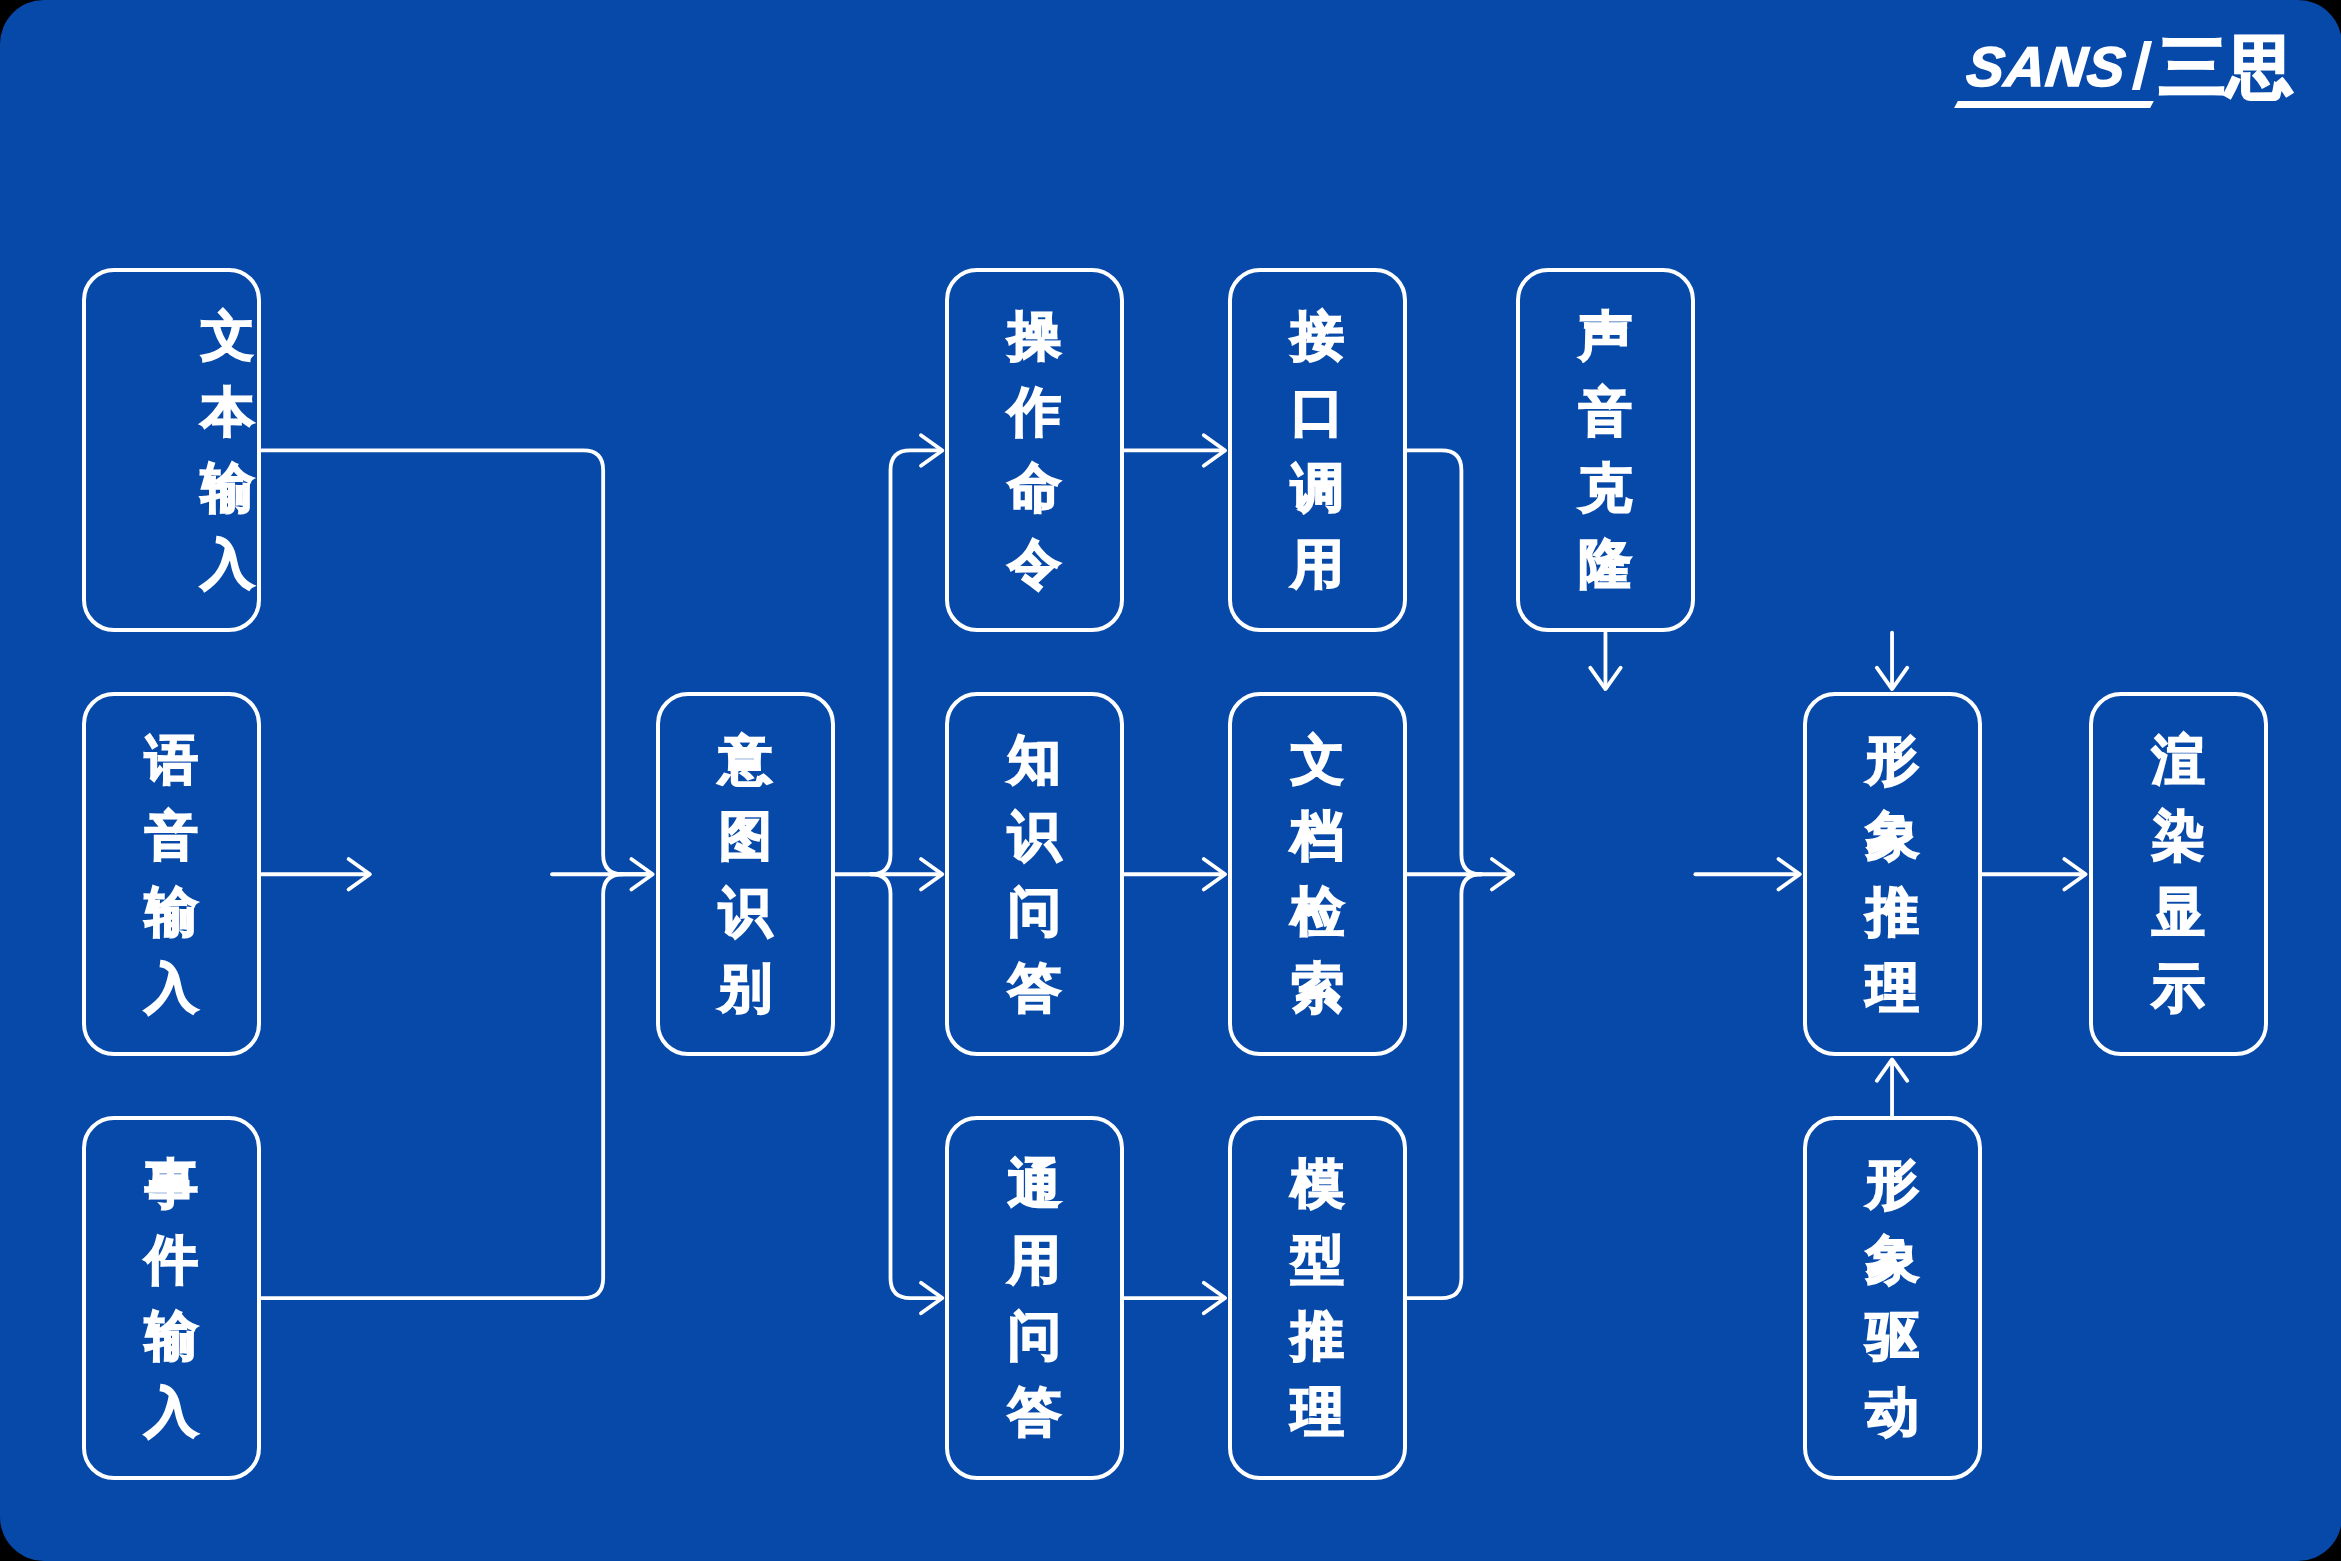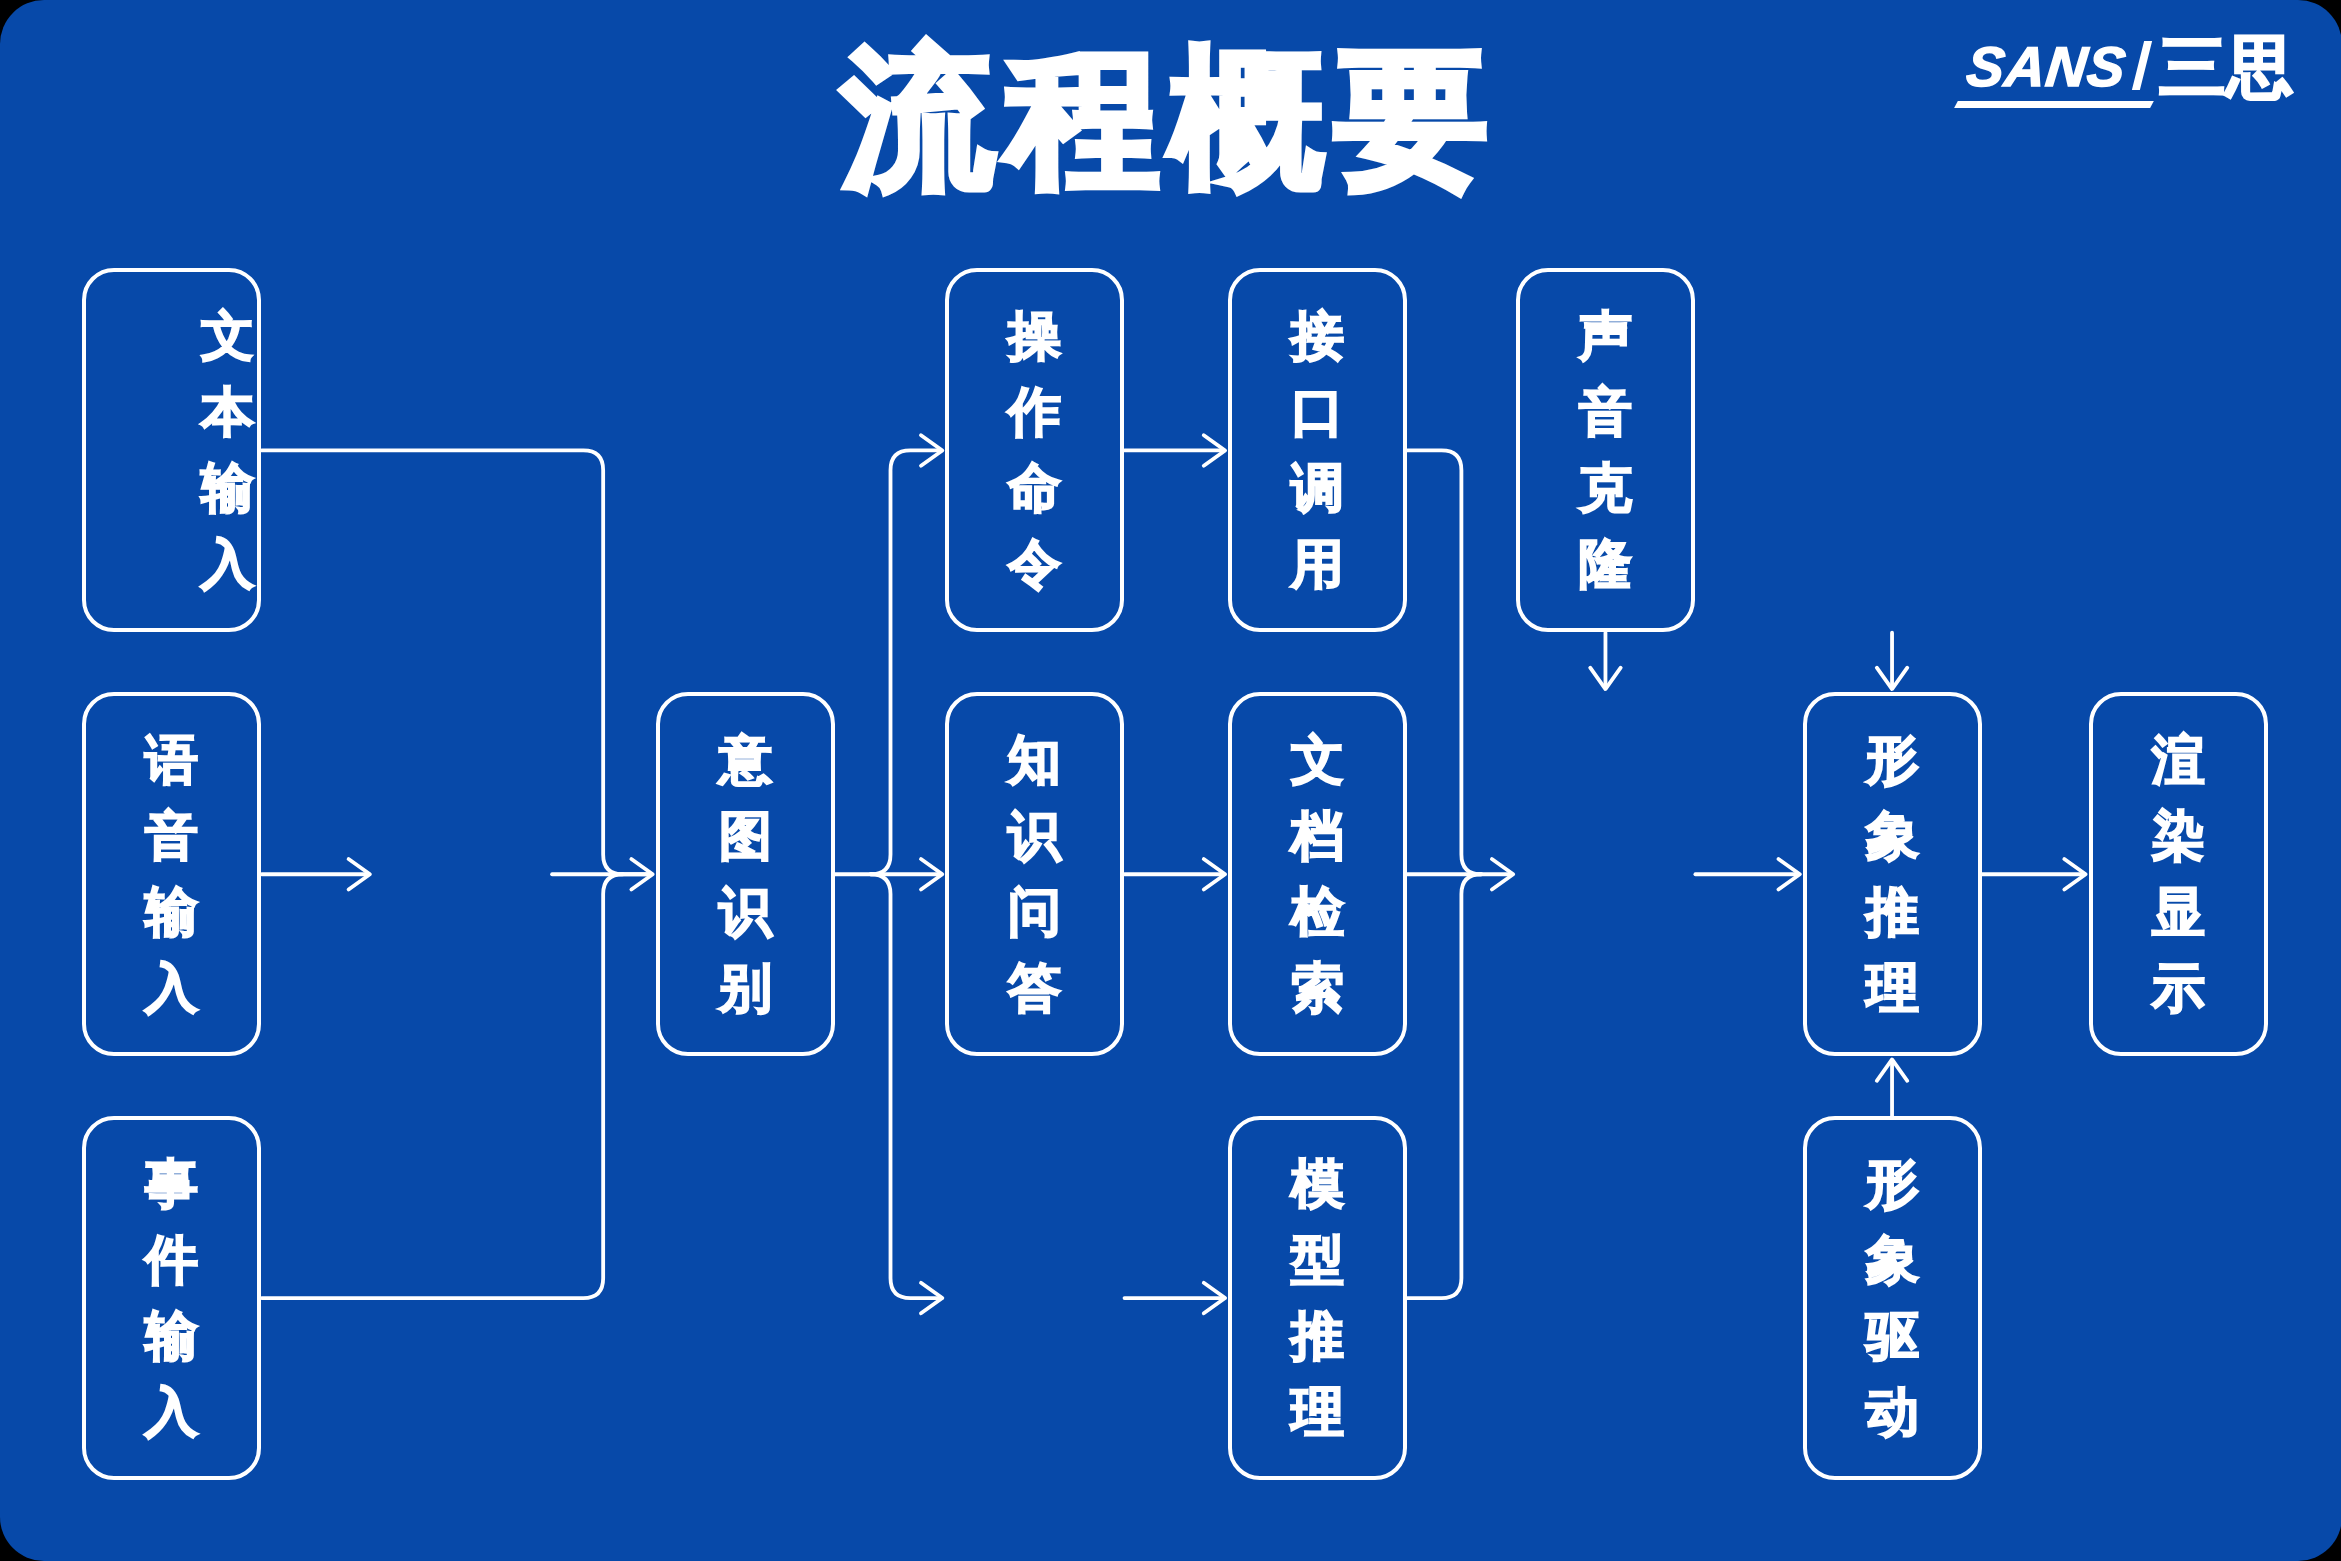--- a/index.html
+++ b/index.html
@@ -115,21 +115,20 @@
     fill: none;
     stroke-linecap: round;
     stroke-linejoin: round;
   }
 </style>
 </head>
 <body>
 
 <div class="page">
 
-  <div class="title">流程概要</div>
 
   <div class="logo">
     <span class="logo-latin">
       <span class="logo-sans">SANS</span>
       <span class="logo-bar"></span>
     </span>
     <span class="logo-cjk">三思</span>
   </div>
 
   <svg class="edges" viewBox="0 0 3072 2048">
@@ -199,20 +198,23 @@
   <div class="node" style="left:656px; top:692px;">
     <div class="node-label">意图识别</div>
   </div>
 
   <div class="node" style="left:945px; top:268px;">
     <div class="node-label">操作命令</div>
   </div>
   <div class="node" style="left:945px; top:692px;">
     <div class="node-label">知识问答</div>
   </div>
+  <div class="node" style="left:945px; top:1116px;">
+    <div class="node-label">通用问答</div>
+  </div>
 
   <div class="node" style="left:1228px; top:268px;">
     <div class="node-label">接口调用</div>
   </div>
   <div class="node" style="left:1228px; top:692px;">
     <div class="node-label">文档检索</div>
   </div>
   <div class="node" style="left:1228px; top:1116px;">
     <div class="node-label">模型推理</div>
   </div>

